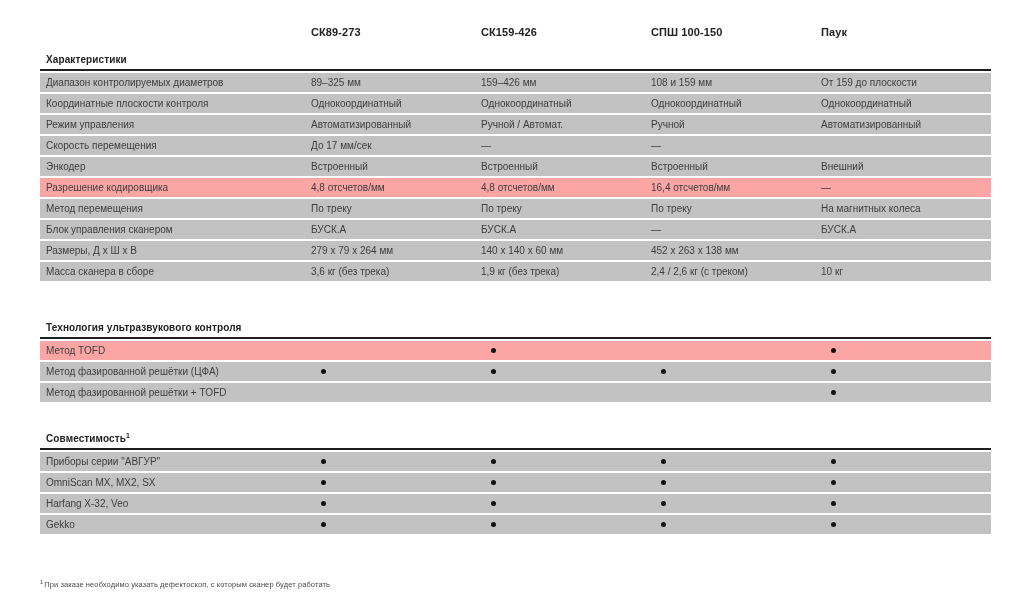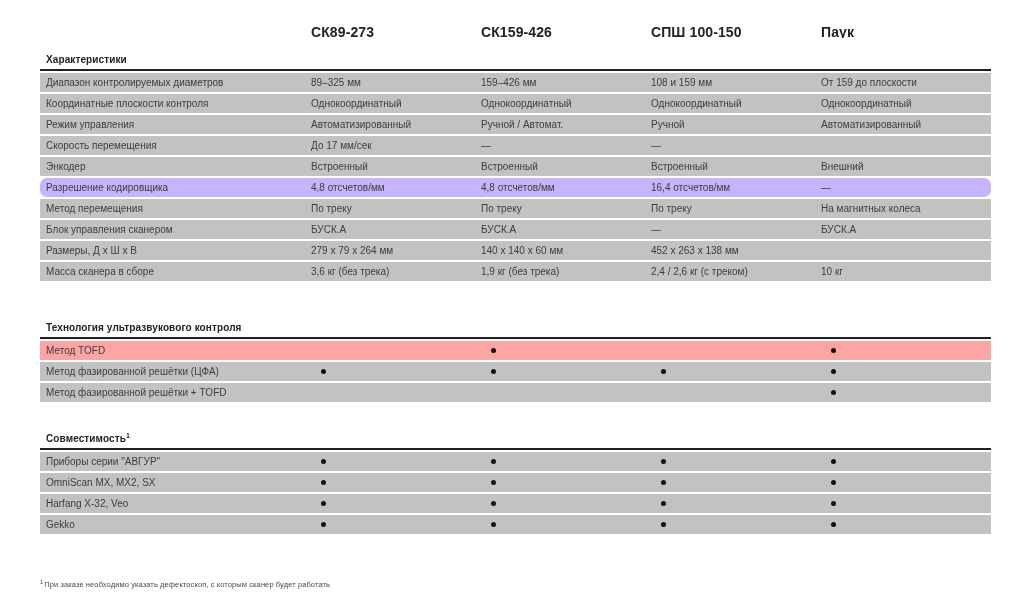--- a/index.html
+++ b/index.html
@@ -5,21 +5,21 @@
   * { margin:0; padding:0; box-sizing:border-box; }
   html,body { width:1024px; height:601px; background:#ffffff; overflow:hidden; }
   body { font-family:"Liberation Sans", sans-serif; color:#3d3d3d; }
   .page { position:relative; width:1024px; height:601px; background:#fff; }
   .table-wrap { position:absolute; left:40px; top:0; width:951px; }
 
   .grid-row { display:grid; grid-template-columns:271px 170px 170px 170px 170px; }
 
   .header-row { margin-top:27px; }
   .header-row .col-head {
-    font-weight:bold; font-size:14px; line-height:11px; color:#222222;
+    font-weight:bold; font-size:11px; line-height:11px; color:#222222;
     letter-spacing:0.1px;
   }
 
   .section-title {
     font-weight:bold; font-size:10px; line-height:12px; color:#222222;
     padding-left:6px; letter-spacing:0.1px;
   }
   .section-title sup { font-size:7px; vertical-align:super; line-height:0; }
   .section-line { height:2px; background:#1f1f1f; margin-top:3px; }
 
@@ -90,21 +90,21 @@
               <div class="cell value-cell">—</div>
               <div class="cell value-cell">—</div>
             </div>
             <div class="grid-row row" style="background: rgb(194, 194, 194);">
               <div class="cell label-cell">Энкодер</div>
               <div class="cell value-cell">Встроенный</div>
               <div class="cell value-cell">Встроенный</div>
               <div class="cell value-cell">Встроенный</div>
               <div class="cell value-cell">Внешний</div>
             </div>
-            <div class="grid-row row" style="background: #c4b5fd; border-radius: 7px;">
+            <div class="grid-row row" style="background: #fca5a5;">
               <div class="cell label-cell">Разрешение кодировщика</div>
               <div class="cell value-cell">4,8 отсчетов/мм</div>
               <div class="cell value-cell">4,8 отсчетов/мм</div>
               <div class="cell value-cell">16,4 отсчетов/мм</div>
               <div class="cell value-cell">—</div>
             </div>
             <div class="grid-row row" style="background: rgb(194, 194, 194);">
               <div class="cell label-cell">Метод перемещения</div>
               <div class="cell value-cell">По треку</div>
               <div class="cell value-cell">По треку</div>

